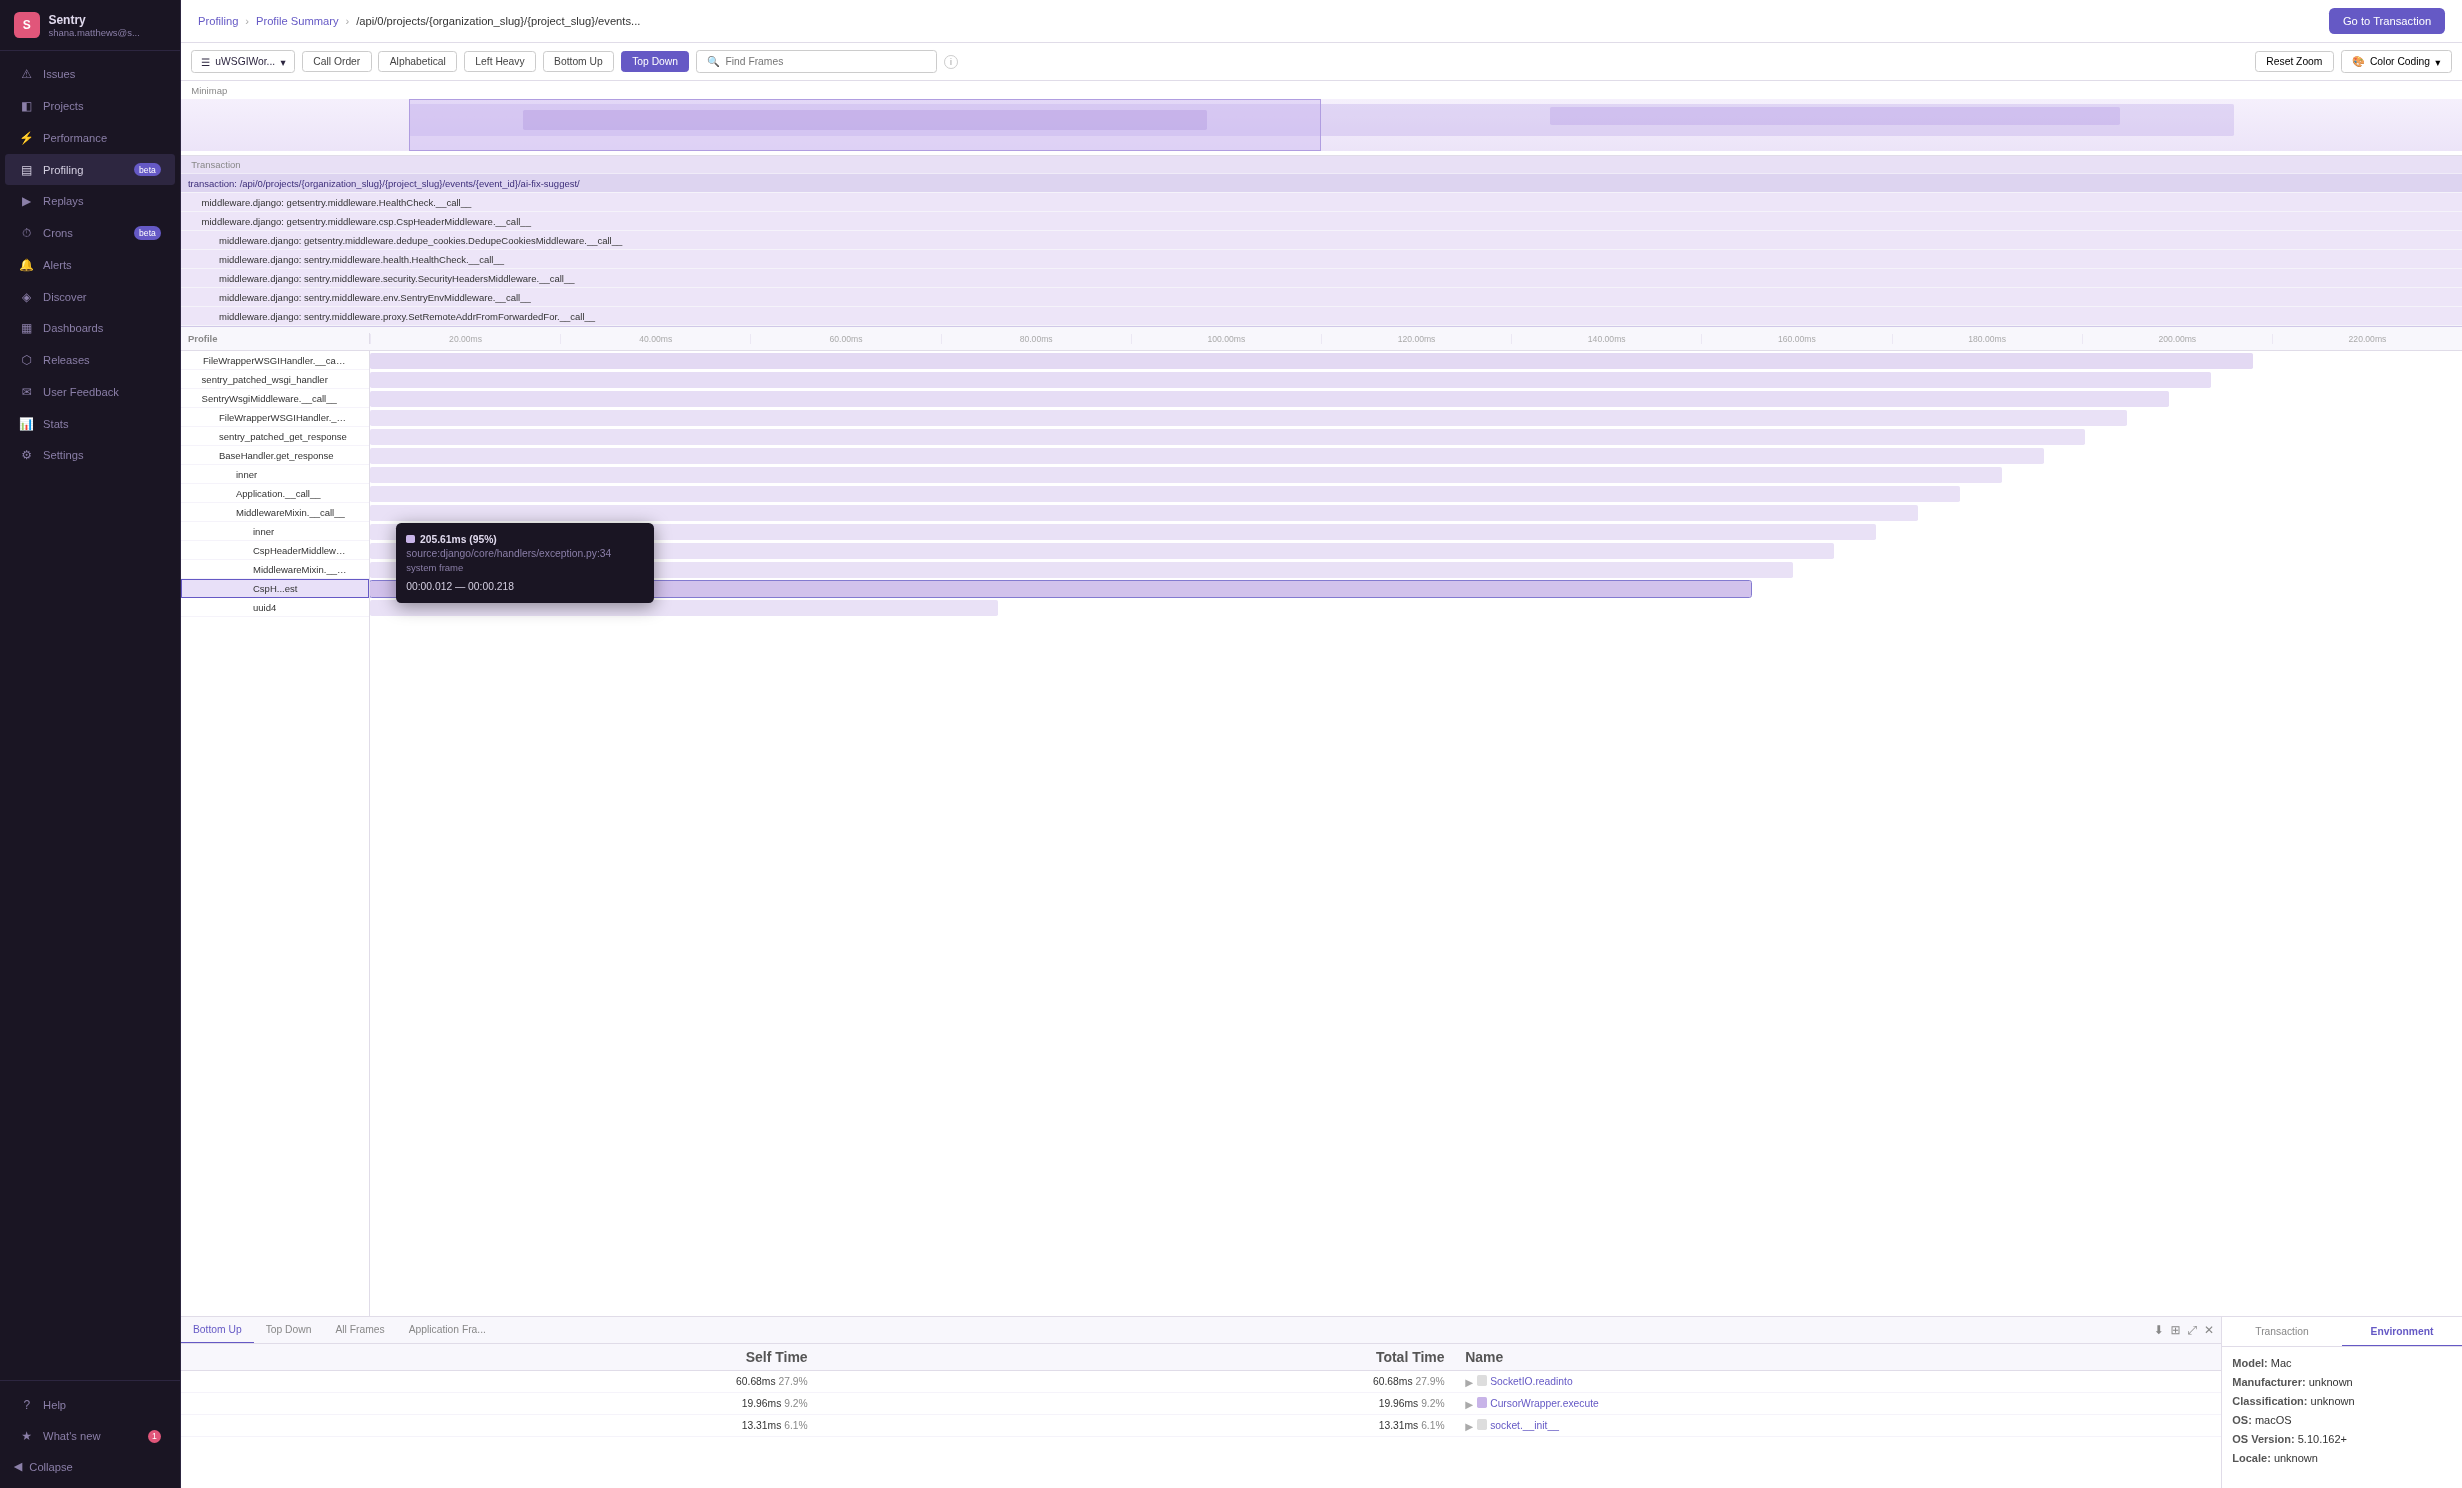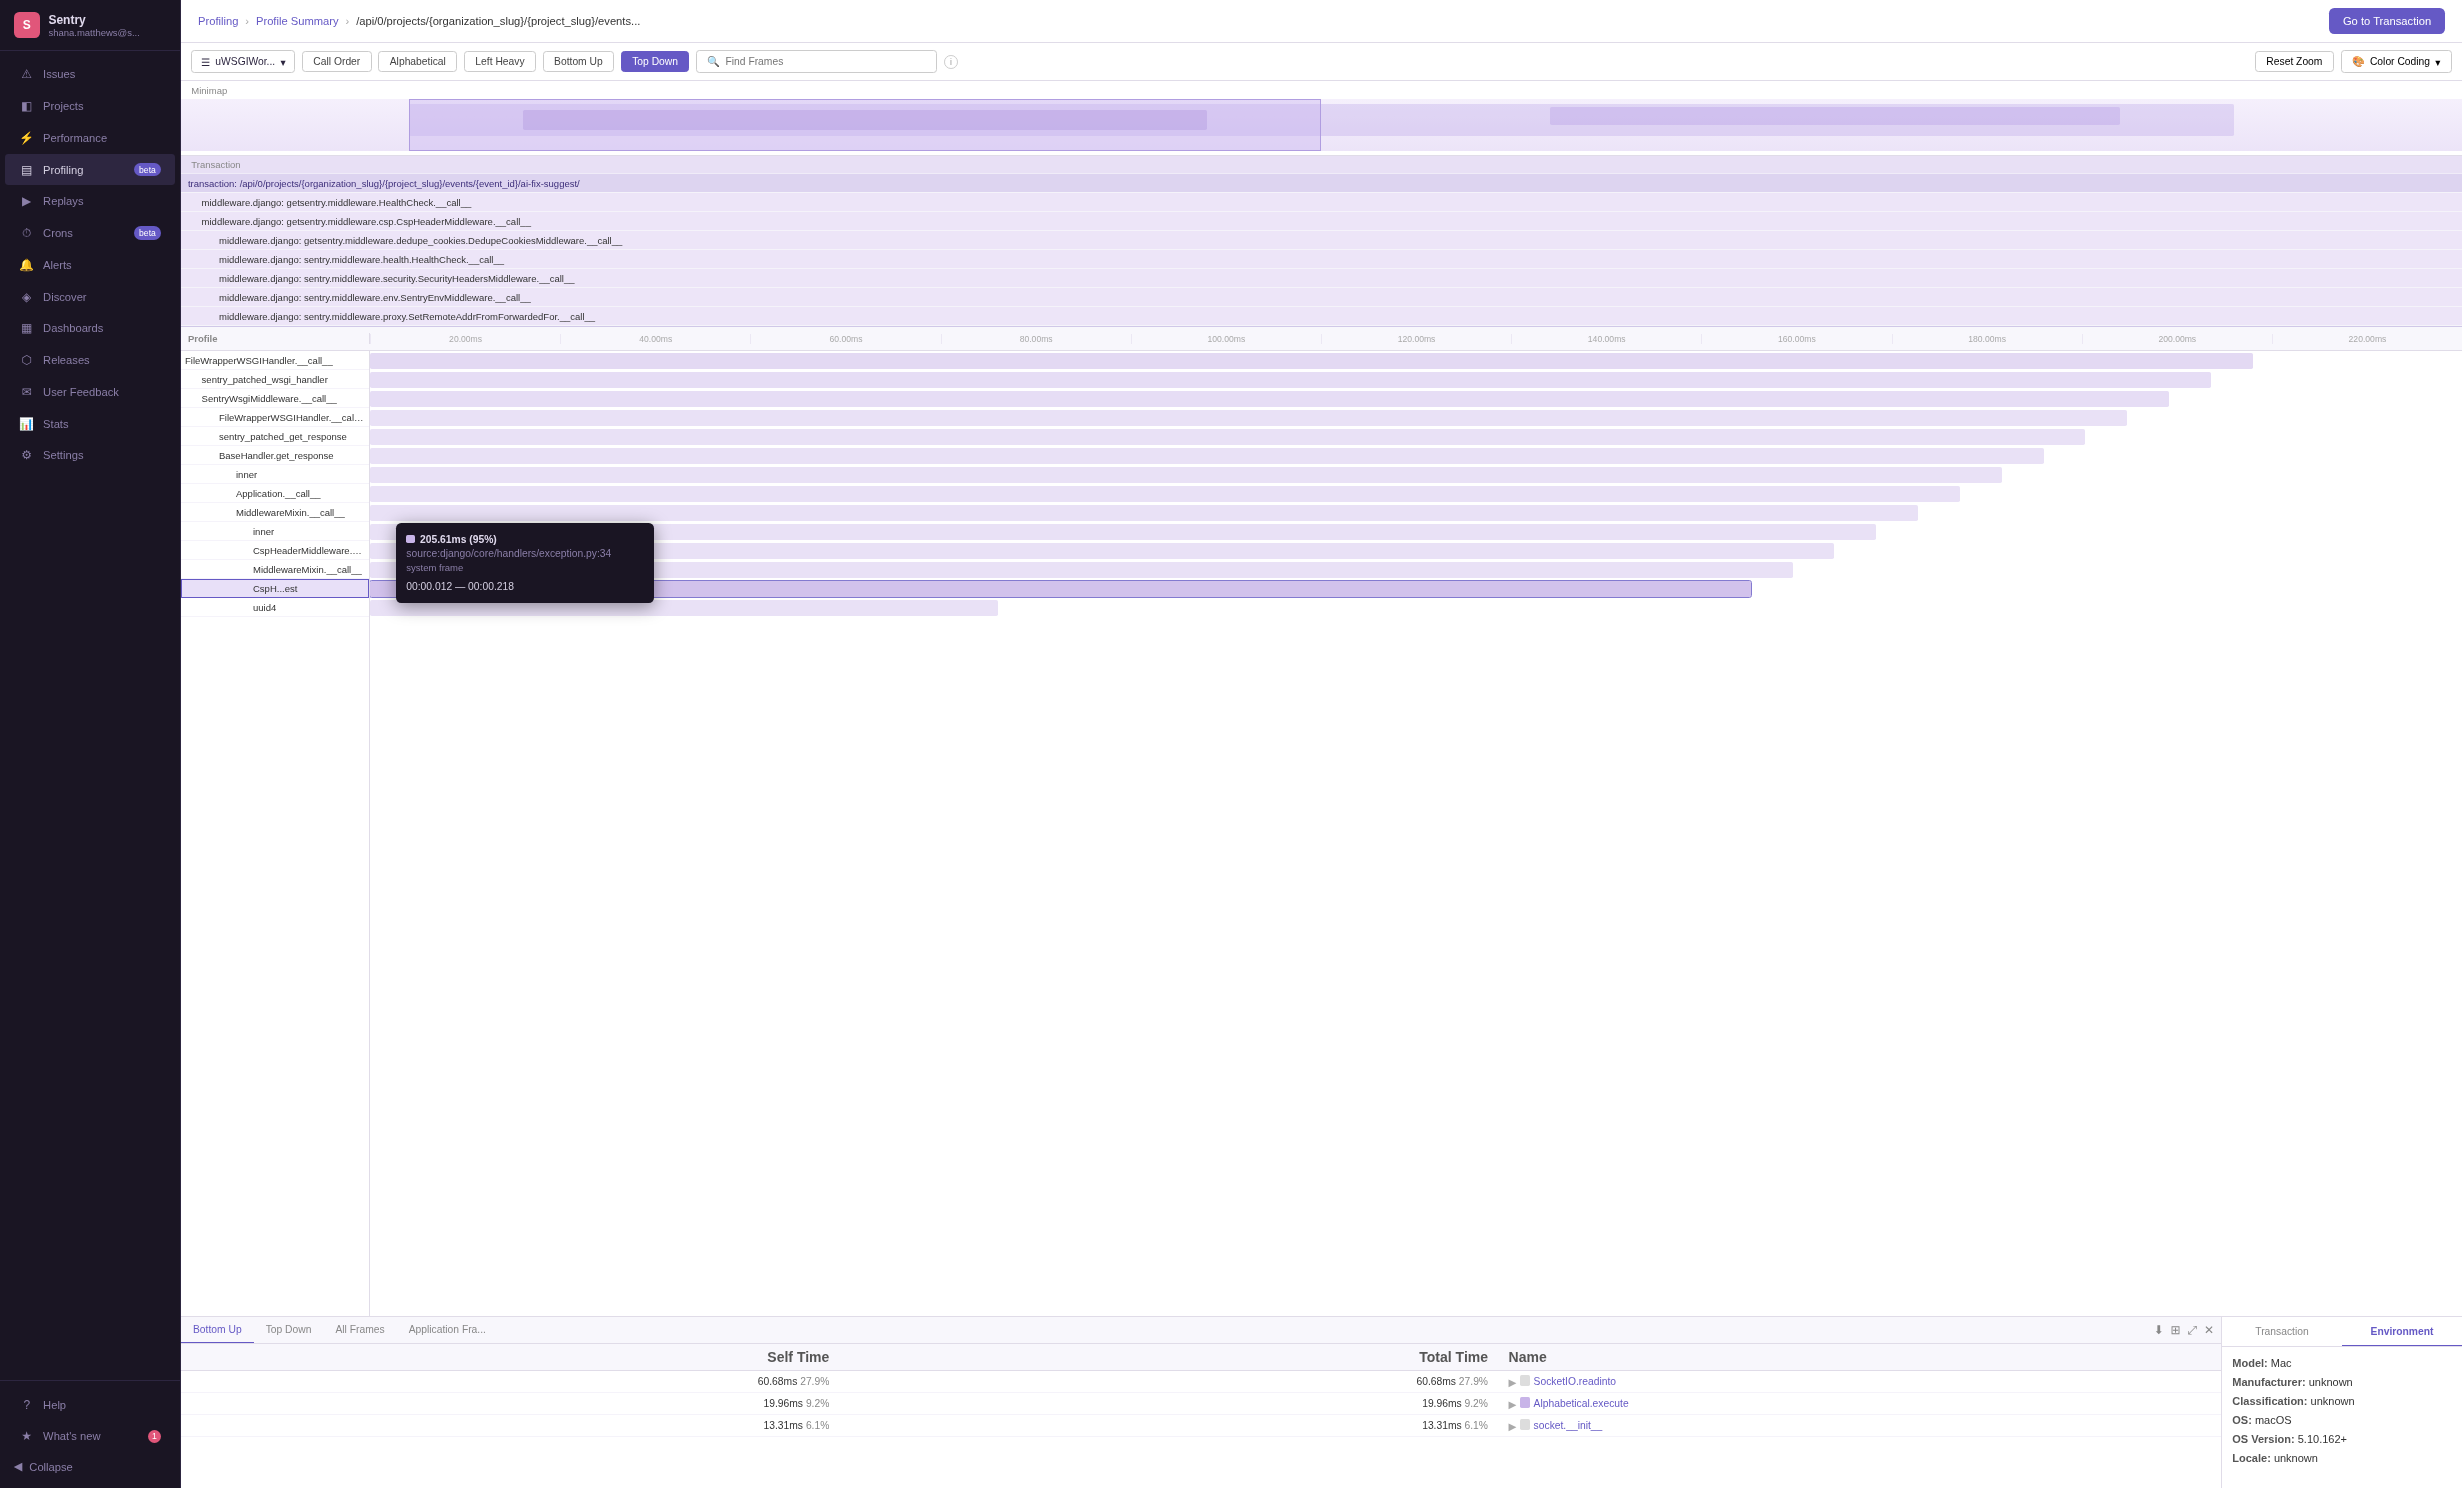--- a/index.html
+++ b/index.html
@@ -47,21 +47,21 @@
     .minimap-canvas { height: 52px; background: #faf9fc; position: relative; overflow: hidden; margin: 0 0 3.4px 0; }
     .minimap-highlight { position: absolute; top: 0; height: 100%; background: rgba(200, 180, 240, 0.4); border: 0.9px solid #b09de0; }
 
     
     .flame-area { flex: 1; overflow: hidden; display: flex; flex-direction: column; }
     .transaction-label { font-size: 9.5px; color: #888; padding: 3.4px 10.3px; background: white; border-bottom: 0.9px solid #f0ecf8; }
 
     .flame-container { flex: 1; overflow-y: auto; background: white; position: relative; }
     .flame-row { height: 19px; display: flex; align-items: center; border-bottom: 0.9px solid #f5f3fa; cursor: pointer; position: relative; }
     .flame-row.selected { background: #e8e0f8; }
-    .flame-row-label { font-size: 9.5px; color: #333; white-space: nowrap; overflow: hidden; text-overflow: ellipsis; padding: 0 4px; width: 100%; }
+    .flame-row-label { font-size: 9.5px; color: #333; white-space: nowrap; overflow: hidden; text-overflow: ellipsis; padding: 0 22px; width: 100%; }
     .flame-row-label.indented-1 { padding-left: 20.6px; }
     .flame-row-label.indented-2 { padding-left: 38px; }
     .flame-row-label.indented-3 { padding-left: 55px; }
     .flame-row-label.indented-4 { padding-left: 72px; }
 
     
     .timeline-header { display: flex; background: #f8f7fc; border-bottom: 0.9px solid #e0dce8; height: 24px; align-items: center; }
     .timeline-label-col { width: 189px; min-width: 189px; padding: 0 6.9px; font-size: 9.5px; color: #888; font-weight: 600; border-right: 0.9px solid #e0dce8; }
     .timeline-ticks { flex: 1; display: flex; position: relative; }
     .tick { flex: 1; text-align: center; font-size: 8.6px; color: #aaa; border-left: 0.9px solid #ece8f4; }
@@ -417,21 +417,21 @@
             </thead>
             <tbody>
               <tr>
                 <td style="text-align:right;"><span class="time-val">60.68ms</span> <span class="pct-val">27.9%</span></td>
                 <td style="text-align:right;"><span class="time-val">60.68ms</span> <span class="pct-val">27.9%</span></td>
                 <td><span style="color:#aaa;margin-right:3.4px;">▶</span><span style="display:inline-block;width:10.3px;height:10.3px;background:#ddd;border-radius:1.7px;margin-right:3.4px;"></span><span class="func-name">SocketIO.readinto</span></td>
               </tr>
               <tr>
                 <td style="text-align:right;"><span class="time-val">19.96ms</span> <span class="pct-val">9.2%</span></td>
                 <td style="text-align:right;"><span class="time-val">19.96ms</span> <span class="pct-val">9.2%</span></td>
-                <td><span style="color:#aaa;margin-right:3.4px;">▶</span><span style="display:inline-block;width:10.3px;height:10.3px;background:#c8b4e8;border-radius:1.7px;margin-right:3.4px;"></span><span class="func-name">Alphabetical.execute</span></td>
+                <td><span style="color:#aaa;margin-right:3.4px;">▶</span><span style="display:inline-block;width:10.3px;height:10.3px;background:#c8b4e8;border-radius:1.7px;margin-right:3.4px;"></span><span class="func-name">CursorWrapper.execute</span></td>
               </tr>
               <tr>
                 <td style="text-align:right;"><span class="time-val">13.31ms</span> <span class="pct-val">6.1%</span></td>
                 <td style="text-align:right;"><span class="time-val">13.31ms</span> <span class="pct-val">6.1%</span></td>
                 <td><span style="color:#aaa;margin-right:3.4px;">▶</span><span style="display:inline-block;width:10.3px;height:10.3px;background:#ddd;border-radius:1.7px;margin-right:3.4px;"></span><span class="func-name">socket.__init__</span></td>
               </tr>
             </tbody>
           </table>
         </div>
       </div>

